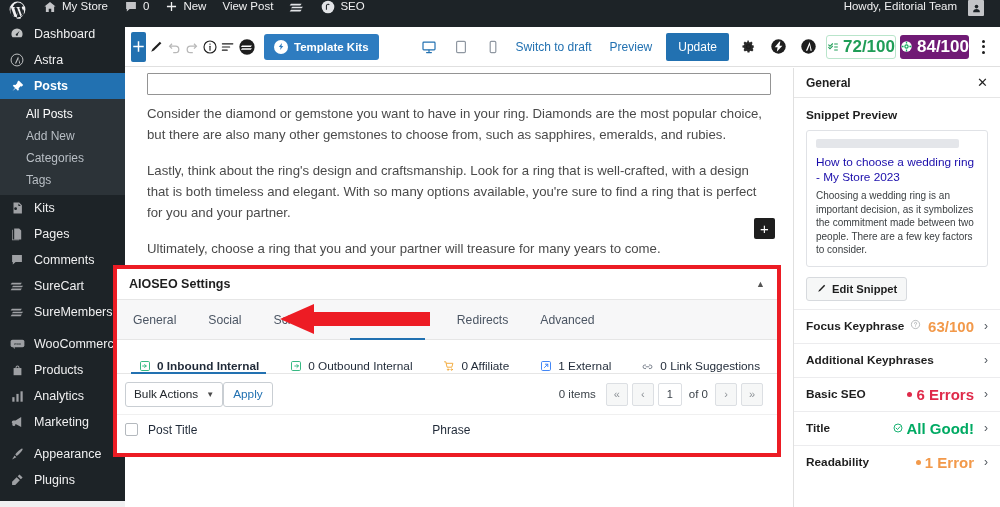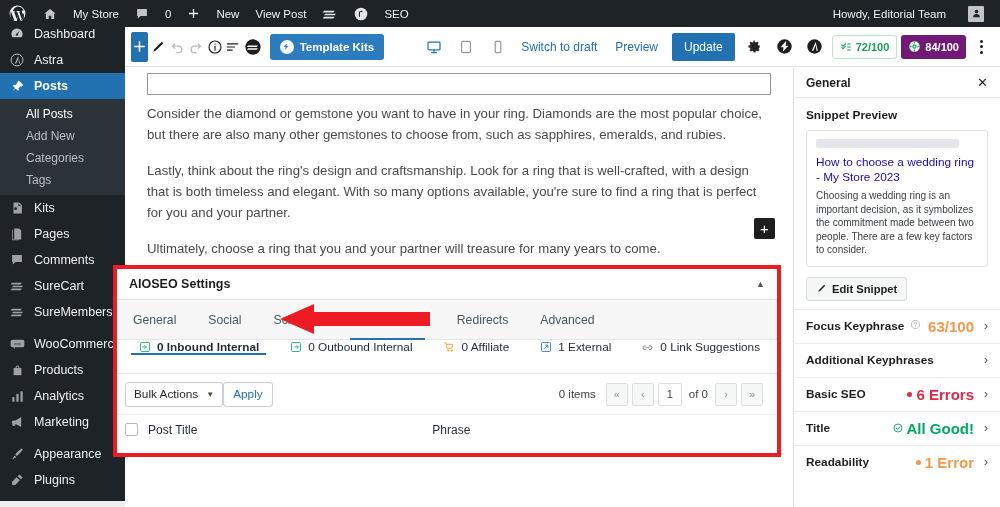--- a/index.html
+++ b/index.html
@@ -13,21 +13,21 @@
 
   
   .adminbar {
     position: absolute; top: 0; left: 0; width: 1000px; height: 27px;
     background: #1d2327; color: #f0f0f1;
     display: flex; align-items: center; font-size: 11.5px;
   }
   .ab-left { display: flex; align-items: center; height: 27px; }
   .ab-right { margin-left: auto; display: flex; align-items: center; height: 27px; padding-right: 8px; }
   .ab-item {
-    display: flex; align-items: center; gap: 16px;
+    display: flex; align-items: flex-start; gap: 5px;
     height: 27px; padding: 0 8px; color: #f0f0f1; white-space: nowrap;
   }
   .ab-item .glyph { display: inline-flex; align-items: center; justify-content: center; }
   .wp-logo { width: 19px; height: 19px; }
   .av-box {
     width: 16px; height: 16px; background: #c3c4c7; border-radius: 1px;
     display: inline-flex; align-items: center; justify-content: center; margin-left: 6px;
   }
 
   
@@ -91,22 +91,22 @@
   .tb-right { margin-left: auto; display: flex; align-items: center; gap: 4px; padding-right: 2px; }
   .link-txt { color: #2271b1; font-size: 12px; padding: 0 7px; white-space: nowrap; }
   .update-btn {
     background: #2271b1; color: #fff; font-size: 12px; font-weight: 400;
     height: 28px; padding: 0 12px; border-radius: 2px;
     display: inline-flex; align-items: center; margin: 0 3px;
   }
   .ico-btn { width: 26px; height: 26px; display: inline-flex; align-items: center; justify-content: center; }
   .badge {
     display: inline-flex; align-items: center; gap: 4px;
-    height: 24px; padding: 0 7px; border-radius: 3px;
-    font-size: 11px; font-weight: 700; white-space: nowrap;
+    height: 24px; padding: 0 0; border-radius: 3px;
+    font-size: 17px; font-weight: 700; white-space: nowrap;
   }
   .badge.outline { border: 1px solid #b9e5cb; color: #1f9d57; background: #fff; }
   .badge.solid { background: #701a75; color: #fff; }
   .kebab { width: 22px; display: flex; flex-direction: column; align-items: center; gap: 2.5px; padding: 0 4px; }
   .kebab i { width: 3px; height: 3px; background: #1e1e1e; border-radius: 50%; display: block; }
 
   
   .canvas {
     position: absolute; top: 41px; left: 0; width: 668px; height: 439px;
     background: #fff; overflow: hidden;
@@ -146,21 +146,21 @@
     display: flex; align-items: center; padding: 0 16px;
     font-size: 12.2px; color: #4b5563; position: relative; white-space: nowrap;
   }
   .aio-tab:first-child { padding-left: 4px; }
   .aio-tab.active { color: #1f2937; }
   .aio-tab.active::after {
     content: ""; position: absolute; left: 16px; right: 16px; bottom: -1px;
     height: 2px; background: #2271b1;
   }
   .link-stats {
-    height: 34px; display: flex; align-items: flex-start; padding: 0 6px;
+    height: 34px; display: flex; align-items: flex-end; padding: 0 6px;
     border-bottom: 1px solid #e6e6e6; background: #fff;
   }
   .ls-item {
     display: flex; align-items: center; gap: 6px; padding: 0 15px;
     font-size: 11.8px; color: #1f2937; position: relative; white-space: nowrap;
   }
   .ls-item.active { font-weight: 600; }
   .ls-item.active::after {
     content: ""; position: absolute; left: 8px; right: 8px; bottom: -1px;
     height: 2px; background: #2271b1;

